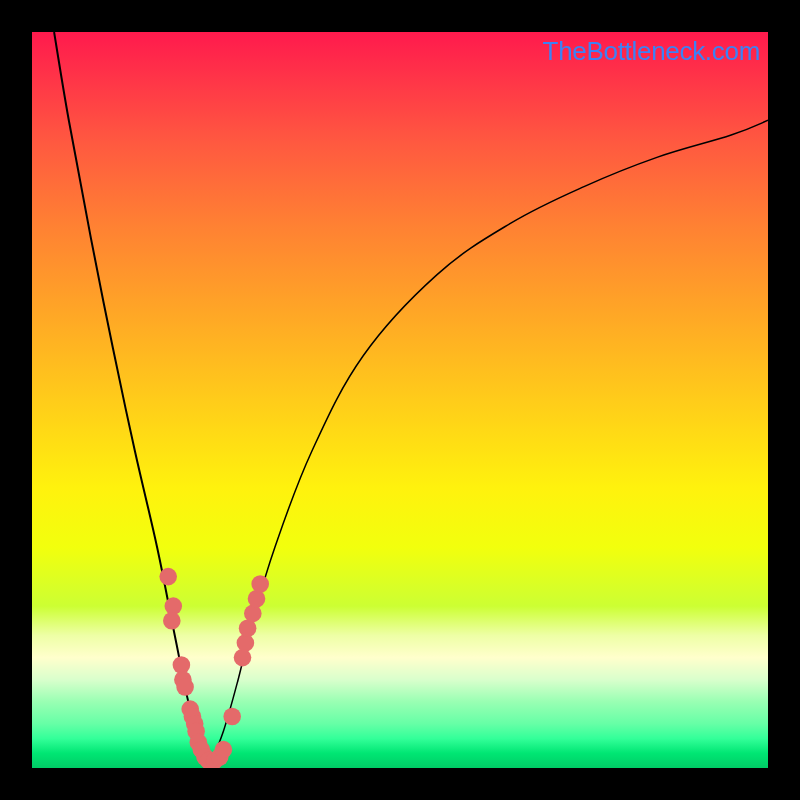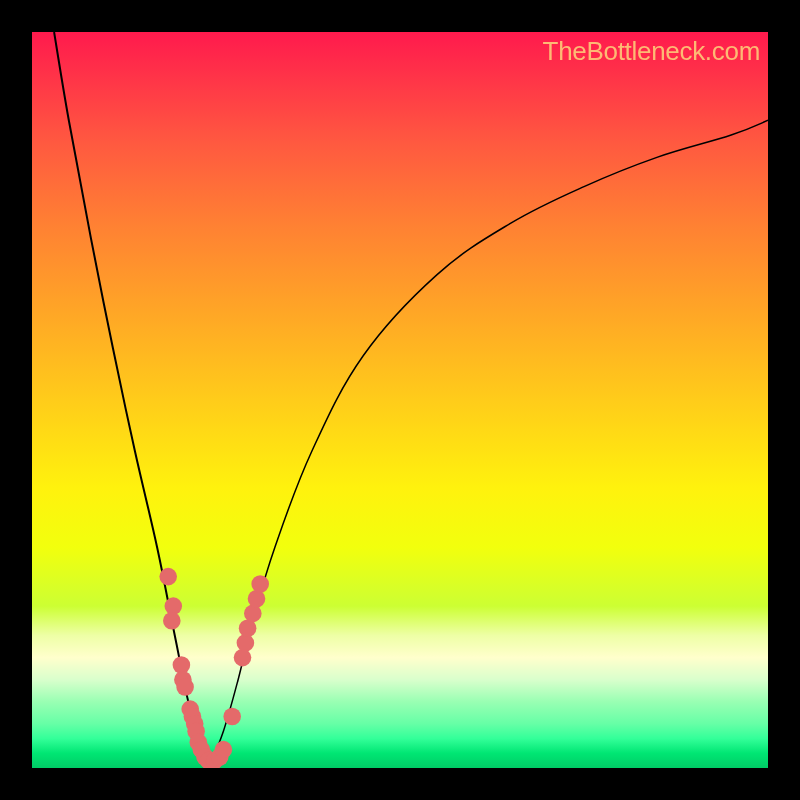--- a/index.html
+++ b/index.html
@@ -46,21 +46,21 @@
       #66ffa6 94%,
       #33ff99 96%,
       #00e673 98%,
       #00cc66 100%
     );
   }
   .watermark {
     position: absolute;
     top: 4px;
     right: 8px;
-    color: #fdba74;
+    color: #3b82f6;
     font-size: 26px;
     font-weight: 500;
     letter-spacing: -0.3px;
     z-index: 10;
   }
   svg.curves {
     position: absolute;
     left: 0; top: 0;
     width: 736px;
     height: 736px;

